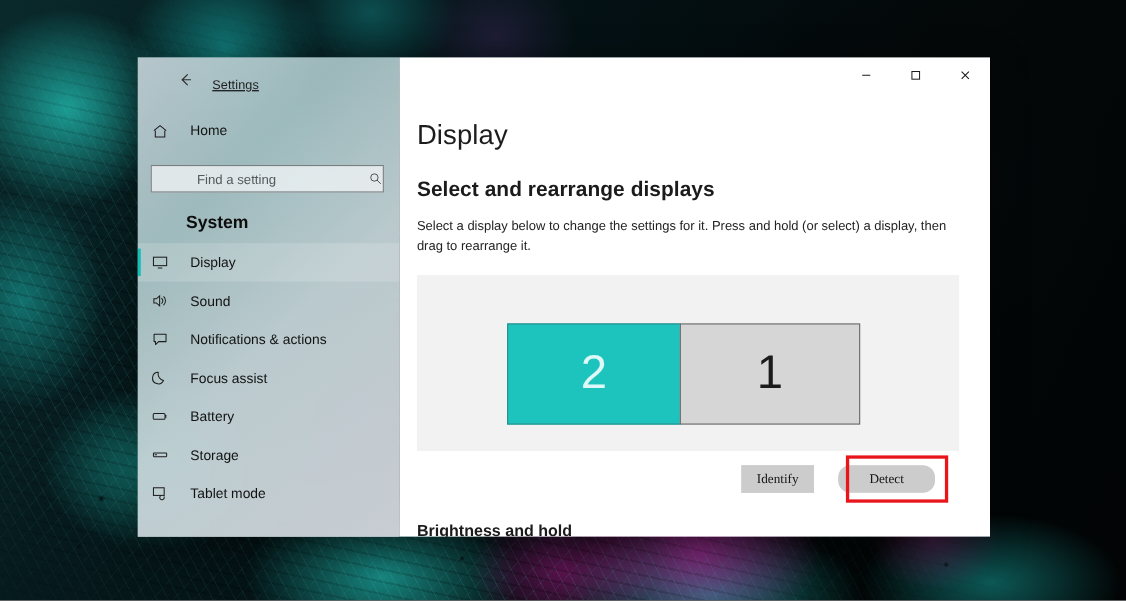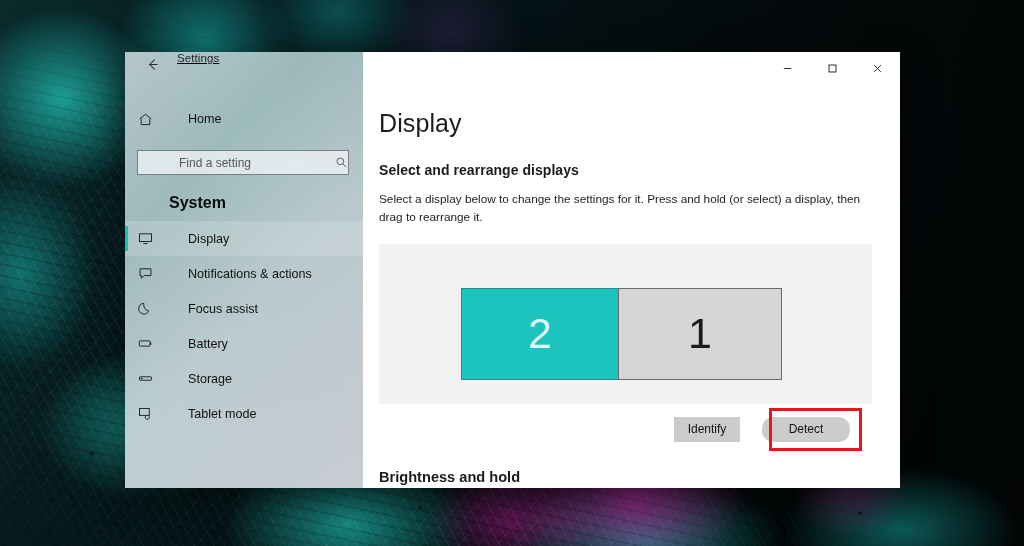--- a/index.html
+++ b/index.html
@@ -89,22 +89,22 @@
     background:
       linear-gradient(135deg, rgba(196,208,214,0.90) 0%, rgba(170,198,200,0.88) 28%,
                       rgba(196,212,216,0.90) 56%, rgba(206,210,216,0.93) 100%),
       linear-gradient(180deg, rgba(150,190,192,0.35), rgba(215,215,220,0.55));
     backdrop-filter: blur(28px);
   }
 
   #nav-titlebar {
     height: 32px;
     display: flex;
-    align-items: flex-start;
-    padding-left: 12px;
+    align-items: flex-end;
+    padding-left: 28px;
     text-decoration: underline;
   }
   #back-button {
     width: 30px; height: 24px;
     display: flex; align-items: center; justify-content: center;
     color: #2b2b2b;
   }
   #back-button svg { display: block; }
   #window-title {
     font-size: 11.5px;
@@ -123,21 +123,21 @@
   .nav-icon {
     width: 26px;
     display: flex; align-items: center; justify-content: flex-start;
     color: #1d1d1d;
     flex: 0 0 26px;
   }
   .nav-icon svg { display: block; }
   .nav-label {
     font-size: 12.6px;
     color: #121212;
-    margin-left: 24px;
+    margin-left: 9px;
     white-space: nowrap;
   }
 
   #search-box {
     position: relative;
     margin: 14px 14px 0 12px;
     height: 25px;
     background: rgba(247,248,249,0.72);
     border: 1px solid #7a7f82;
     display: flex;
@@ -210,21 +210,21 @@
   #content-body {
     padding: 25px 28px 0 16px;
   }
   #page-title {
     font-size: 25px;
     font-weight: normal;
     color: #1c1c1c;
     letter-spacing: .1px;
   }
   #section-heading {
-    font-size: 14px;
+    font-size: 19px;
     color: #1b1b1b;
     margin-top: 24px;
     letter-spacing: .05px;
   }
   #section-desc {
     font-size: 11.8px;
     line-height: 1.52;
     color: #232323;
     margin-top: 13px;
     max-width: 495px;
@@ -272,21 +272,21 @@
     margin-top: 9px;
     height: 34px;
   }
   .win-button {
     position: absolute;
     top: 4px;
     height: 25px;
     background: #cccccc;
     border: 1px solid #cccccc;
     color: #141414;
-    font-family: Liberation Sans, sans-serif;
+    font-family: Liberation Serif, serif;
     font-size: 12px;
     cursor: default;
   }
   #identify-button { right: 132px; width: 66px; }
   #detect-button   { right: 22px;  width: 88px; border-radius: 11px; }
 
   #detect-highlight {
     position: absolute;
     right: 10px;
     top: -5px;
@@ -350,20 +350,30 @@
         <div class="nav-item selected">
           <span class="nav-icon">
             <svg width="15" height="15" viewBox="0 0 16 16" fill="none" stroke="currentColor" stroke-width="1">
               <rect x="1.6" y="3" width="12.8" height="8.2"></rect>
               <path d="M6.2 13.4 H9.8" stroke-linecap="round"></path>
             </svg>
           </span>
           <span class="nav-label">Display</span>
         </div>
 
+        <div class="nav-item">
+          <span class="nav-icon">
+            <svg width="15" height="15" viewBox="0 0 16 16" fill="none" stroke="currentColor" stroke-width="1">
+              <path d="M2 6 H4.4 L7.6 3.1 V12.9 L4.4 10 H2 Z"></path>
+              <path d="M9.6 5.6 A3.2 3.2 0 0 1 9.6 10.4" stroke-linecap="round"></path>
+              <path d="M11.6 4 A5.6 5.6 0 0 1 11.6 12" stroke-linecap="round"></path>
+            </svg>
+          </span>
+          <span class="nav-label">Sound</span>
+        </div>
 
         <div class="nav-item">
           <span class="nav-icon">
             <svg width="15" height="15" viewBox="0 0 16 16" fill="none" stroke="currentColor" stroke-width="1">
               <path d="M2.2 3 H13.8 V10.2 H6.6 L3.6 13 V10.2 H2.2 Z" stroke-linejoin="round"></path>
             </svg>
           </span>
           <span class="nav-label">Notifications &amp; actions</span>
         </div>
 

